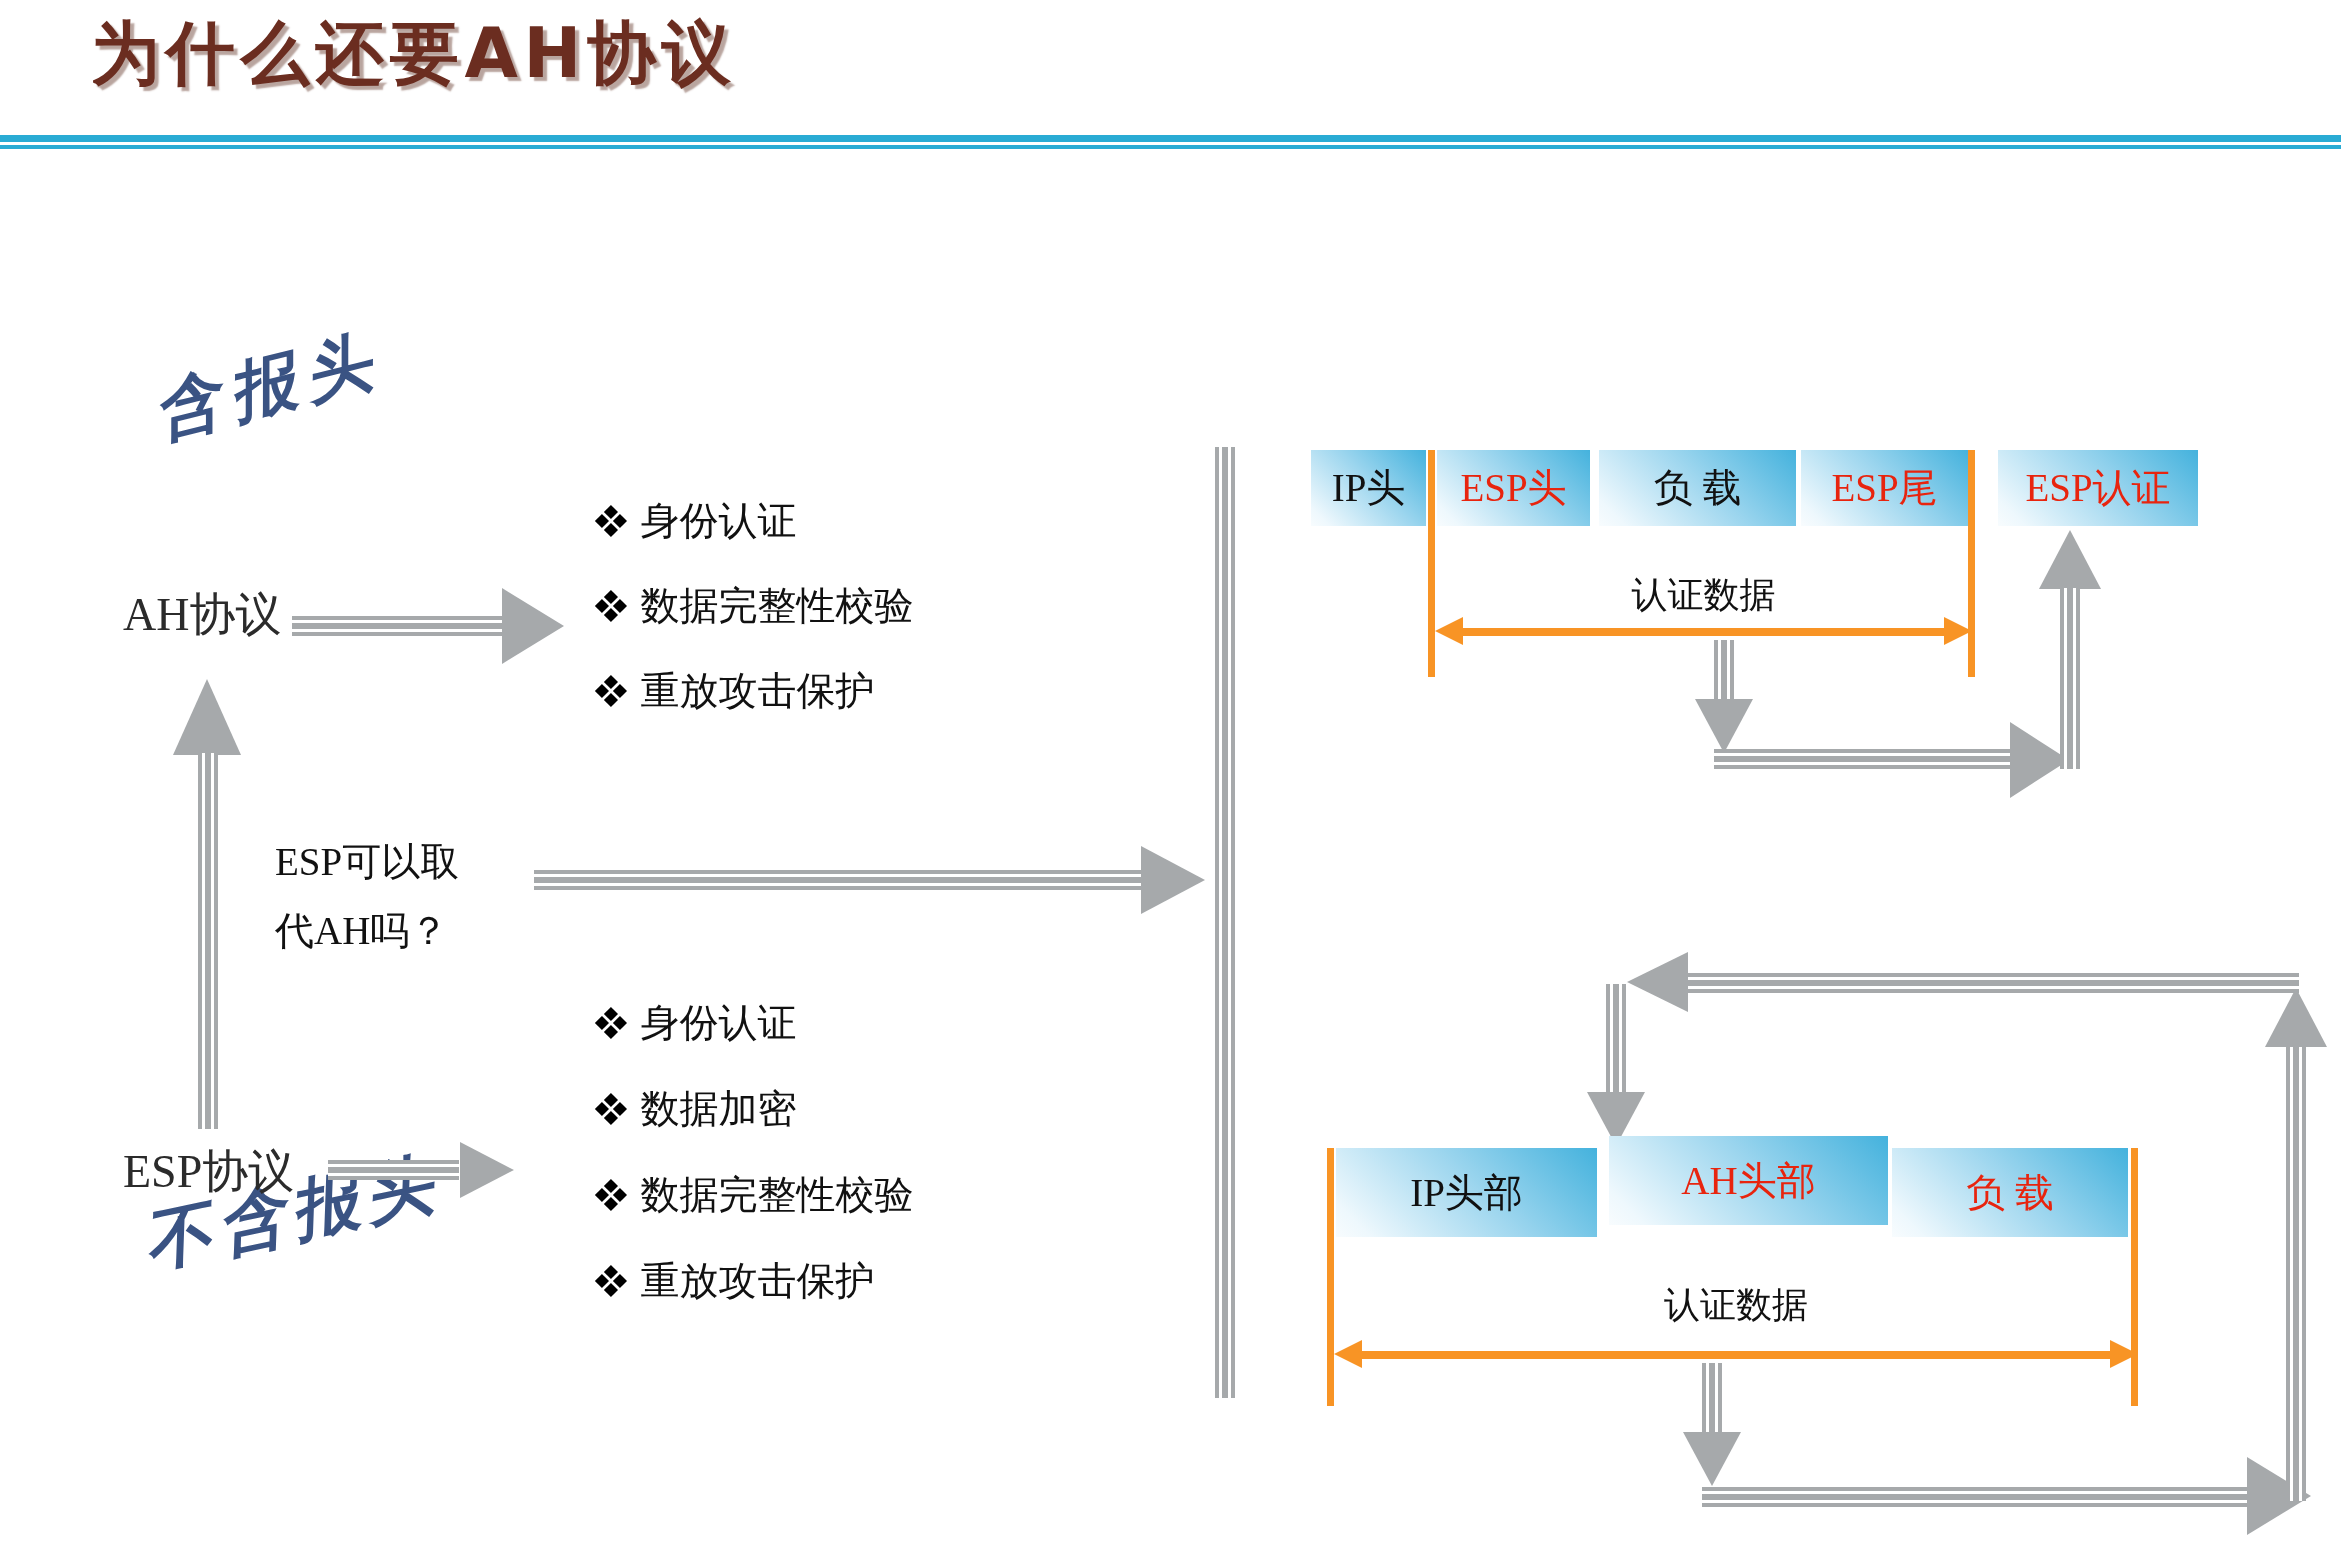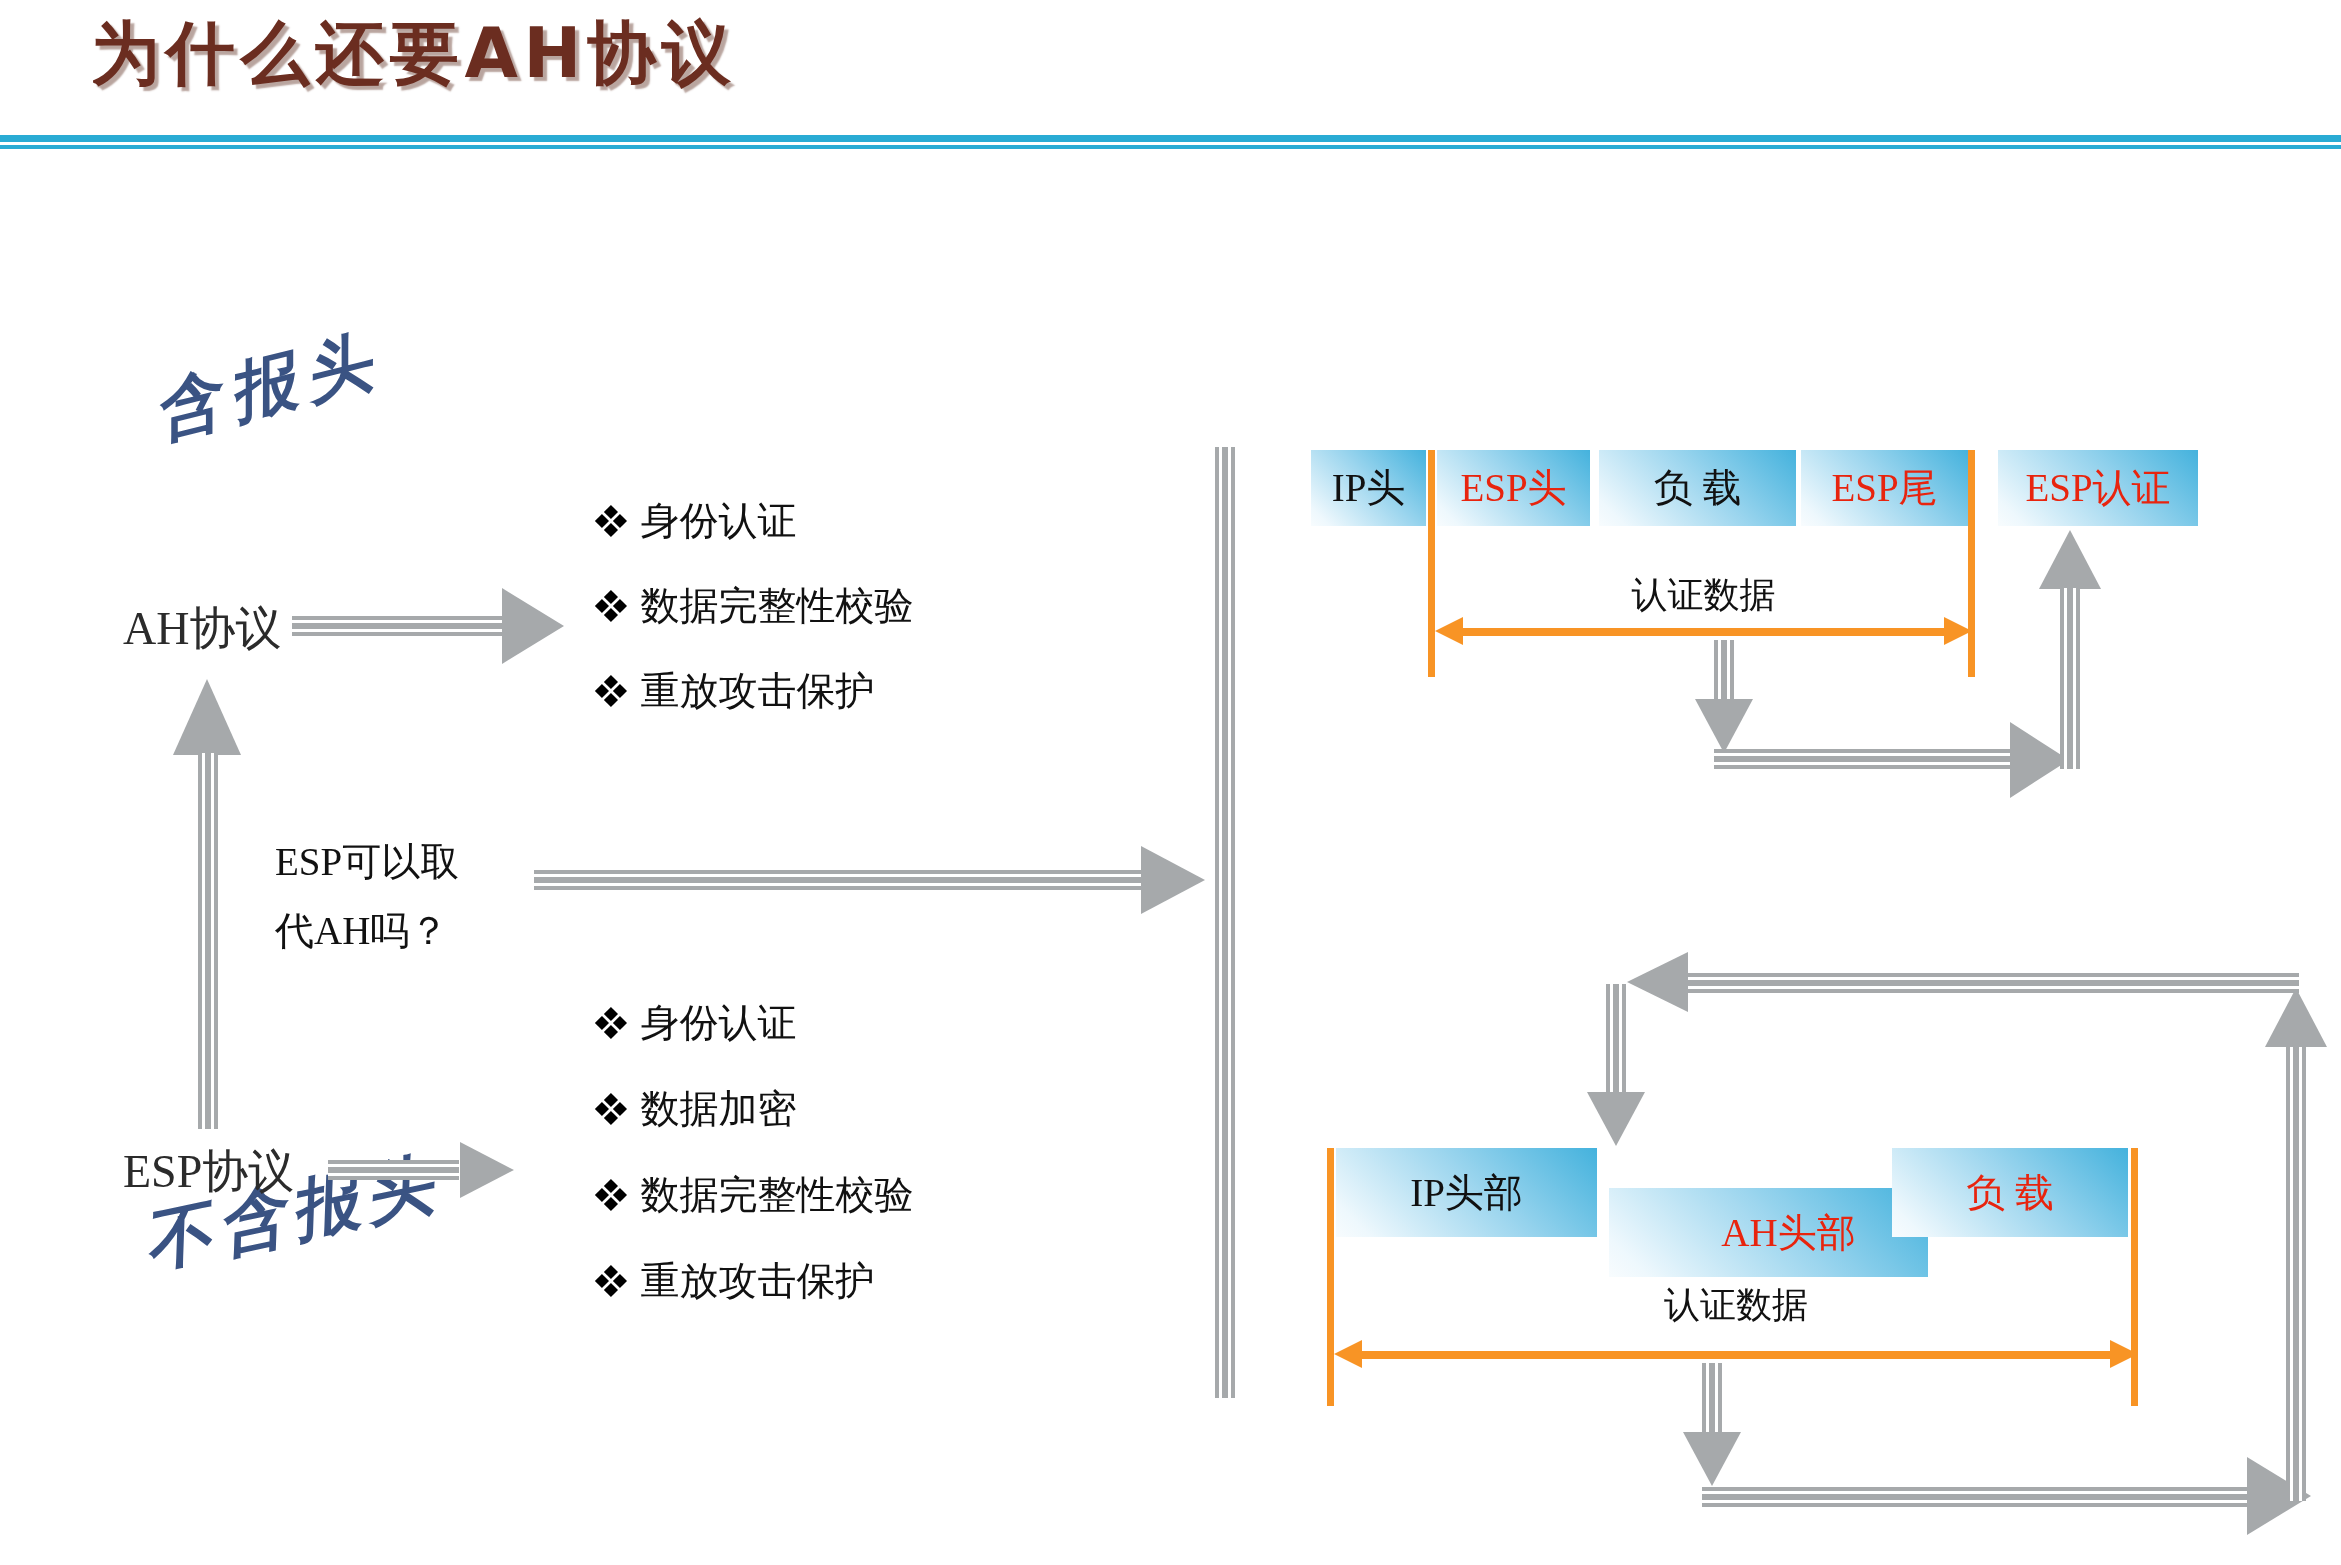--- a/index.html
+++ b/index.html
@@ -16,21 +16,21 @@
   #rule2{top:145px;height:4.1px;}
 
   
   .hand{color:#3A5383;font-family:"DejaVu Sans","Liberation Sans",sans-serif;
         font-style:oblique;font-weight:bold;white-space:nowrap;transform-origin:left top;}
   #hw-top{left:144px;top:371px;font-size:66px;letter-spacing:11.5px;transform:rotate(-14deg);}
   #hw-bottom{left:135px;top:1200px;font-size:67px;letter-spacing:8.2px;transform:rotate(-12deg);}
 
   
   .proto-label{font-size:46px;color:#2b2b2b;white-space:nowrap;}
-  #ah-label{left:123px;top:598px;}
+  #ah-label{left:123px;top:584px;}
   #esp-label{left:123px;top:1141px;}
   #question{left:241px;top:827px;font-size:39px;color:#111;line-height:69px;white-space:nowrap;margin-left:34px;}
 
   
   .hstripe{height:19.7px;background:linear-gradient(to bottom,
      #A6A9AB 0 4.1px,#ffffff 4.1px 6.6px,#A6A9AB 6.6px 13px,#ffffff 13px 15.6px,#A6A9AB 15.6px 19.7px);}
   .vstripe{width:19.7px;background:linear-gradient(to right,
      #A6A9AB 0 4.1px,#ffffff 4.1px 6.6px,#A6A9AB 6.6px 13px,#ffffff 13px 15.6px,#A6A9AB 15.6px 19.7px);}
   .tri{width:0;height:0;}
 
@@ -196,16 +196,16 @@
   <div class="abs tri" style="left:1627px;top:952px;border-top:30px solid transparent;border-bottom:30px solid transparent;border-right:61px solid #A6A9AB;"></div>
   <div class="abs vstripe" style="left:1606px;top:984px;height:108px;"></div>
   <div class="abs tri" style="left:1587px;top:1092px;border-left:29px solid transparent;border-right:29px solid transparent;border-top:54px solid #A6A9AB;"></div>
 
 <div class="pcell c-black" style="left: 1311px; top: 450px; width: 115px; height: 76px;">IP头</div>
     <div class="pcell c-red" style="left: 1437px; top: 450px; width: 153px; height: 76px;">ESP头</div>
     <div class="pcell c-black" style="left: 1599px; top: 450px; width: 197px; height: 76px;">负 载</div>
     <div class="pcell c-red" style="left: 1801px; top: 450px; width: 167px; height: 76px;">ESP尾</div>
     <div class="pcell c-red" style="left: 1978px; top: 450px; width: 200px; height: 76px; margin-left: 20px;">ESP认证</div>
     <div class="pcell c-black" style="left: 1336px; top: 1148px; width: 261px; height: 89px;">IP头部</div>
-    <div class="pcell c-red" style="left: 1609px; top: 1188px; width: 279px; height: 89px; padding-left: 40px;">AH头部</div>
+    <div class="pcell c-red" style="left: 1609px; top: 1136px; width: 279px; height: 89px;">AH头部</div>
     <div class="pcell c-red" style="left: 1892px; top: 1148px; width: 236px; height: 89px;">负  载</div>
   </div>
 
 
 </body></html>

